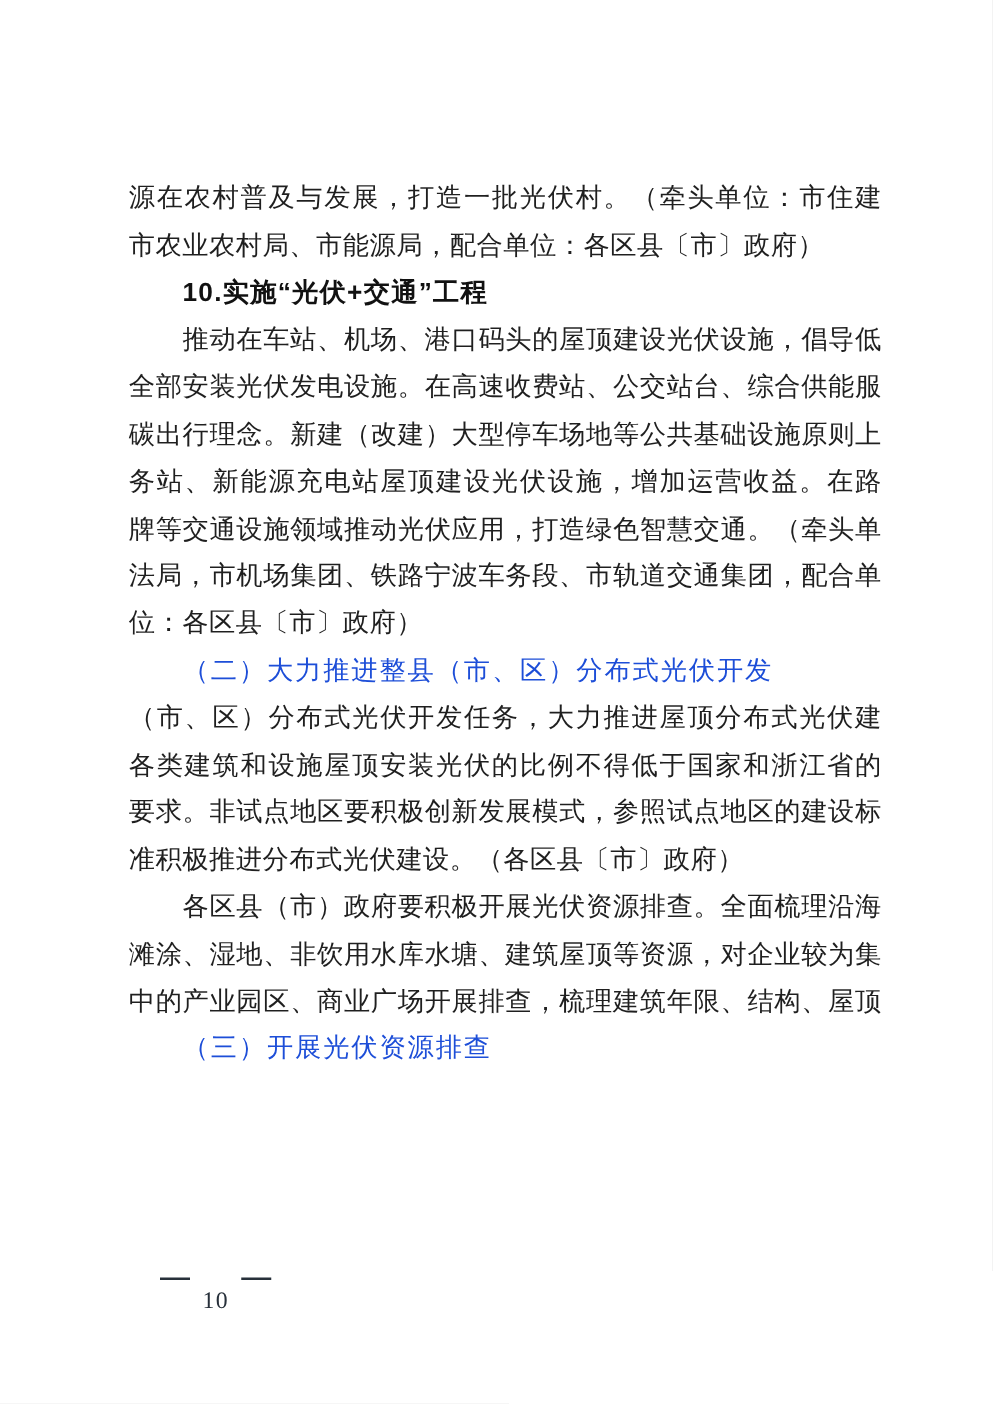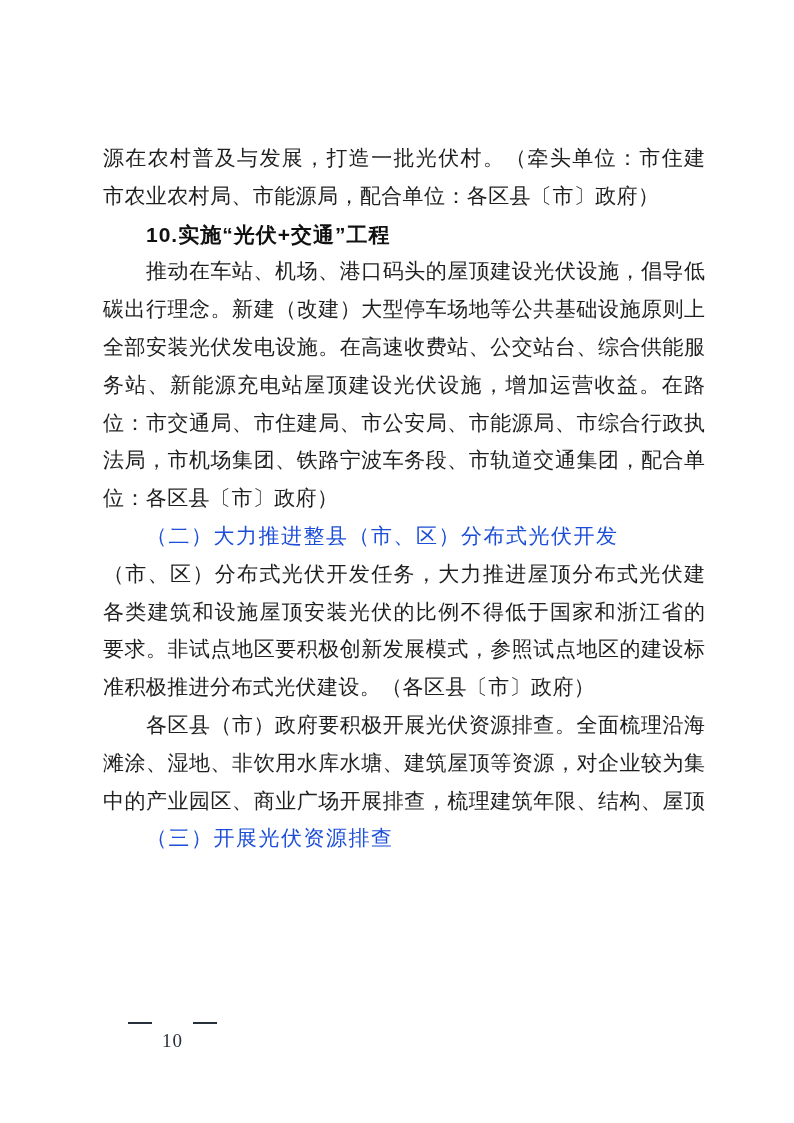--- a/index.html
+++ b/index.html
@@ -91,24 +91,24 @@
 
   <div class="block paragraph">
         <div class="line fill">源在农村普及与发展，打造一批光伏村。（牵头单位：市住建局、</div>
         <div class="line">市农业农村局、市能源局，配合单位：各区县〔市〕政府）</div>
       </div>
       <div class="block heading-hei">
         <div class="line indent">10.实施“光伏+交通”工程</div>
       </div>
       <div class="block paragraph">
         <div class="line fill indent">推动在车站、机场、港口码头的屋顶建设光伏设施，倡导低</div>
+        <div class="line fill">全部安装光伏发电设施。在高速收费站、公交站台、综合供能服</div>
         <div class="line fill">碳出行理念。新建（改建）大型停车场地等公共基础设施原则上</div>
-        <div class="line fill">全部安装光伏发电设施。在高速收费站、公交站台、综合供能服</div>
         <div class="line fill">务站、新能源充电站屋顶建设光伏设施，增加运营收益。在路灯、</div>
-        <div class="line fill">位：市交通局、市住建局、市公安局、市能源局、市综合行政执</div>
+        <div class="line fill">牌等交通设施领域推动光伏应用，打造绿色智慧交通。（牵头单</div>
         <div class="line fill">法局，市机场集团、铁路宁波车务段、市轨道交通集团，配合单</div>
         <div class="line">位：各区县〔市〕政府）</div>
       </div>
       <div class="block heading-kai">
         <div class="line indent">（二）大力推进整县（市、区）分布式光伏开发</div>
       </div>
       <div class="block paragraph">
         <div class="line fill">（市、区）分布式光伏开发任务，大力推进屋顶分布式光伏建设。</div>
         <div class="line fill">各类建筑和设施屋顶安装光伏的比例不得低于国家和浙江省的</div>
         <div class="line fill">要求。非试点地区要积极创新发展模式，参照试点地区的建设标</div>

